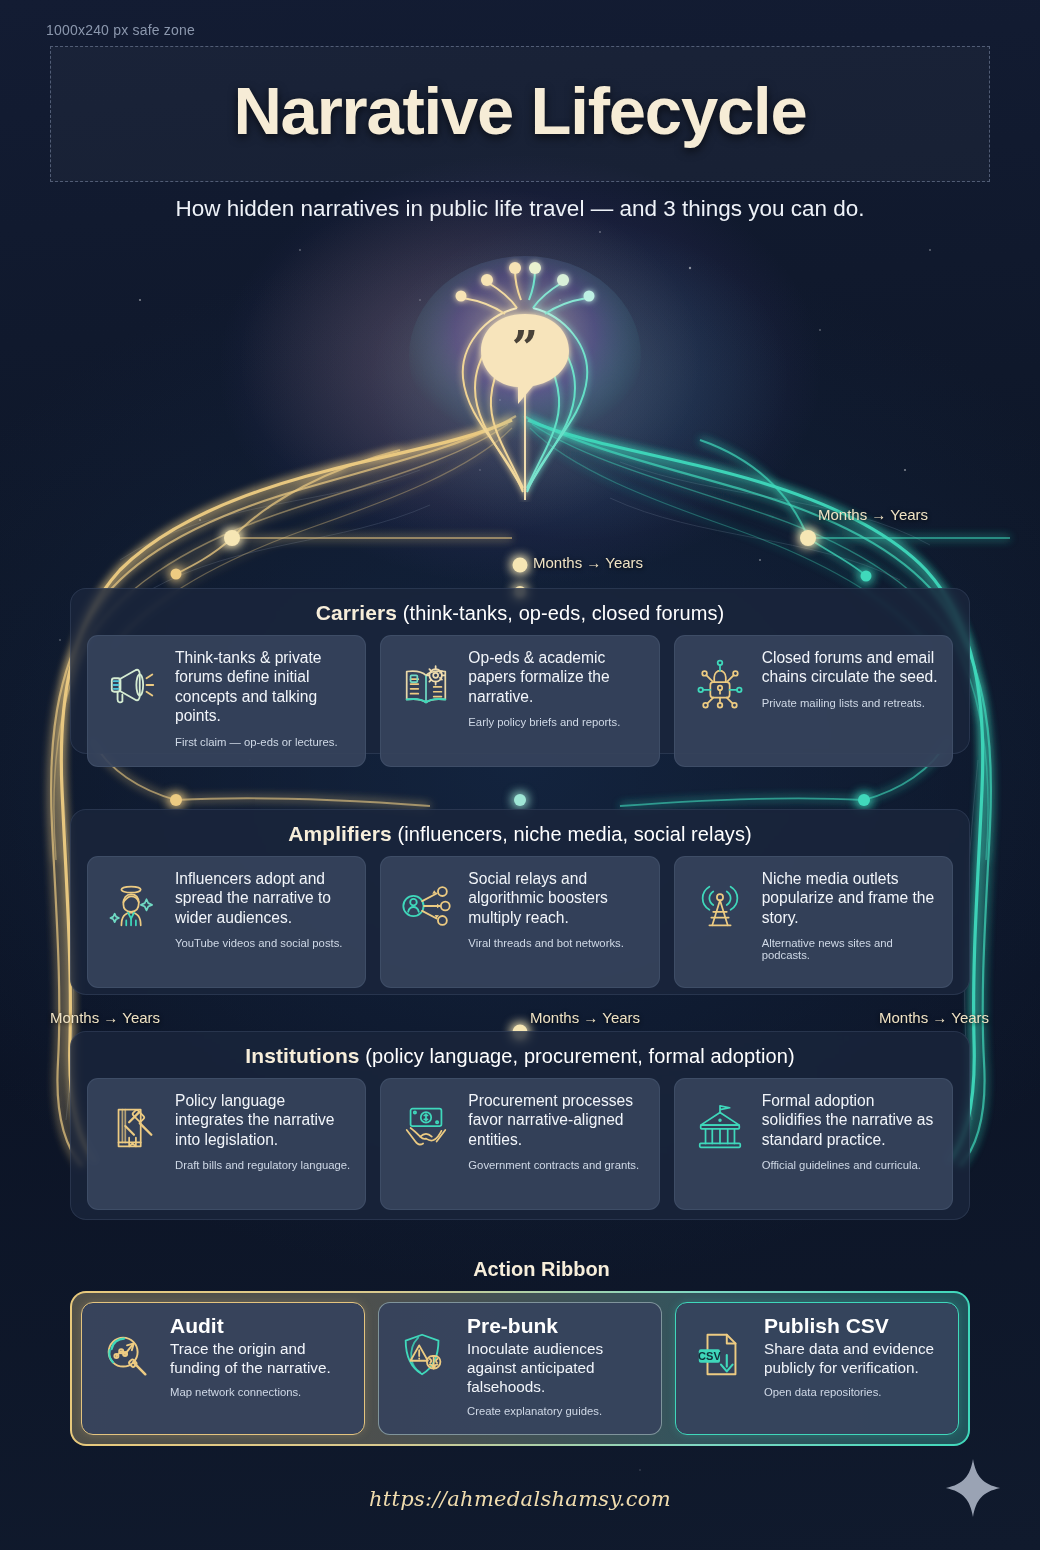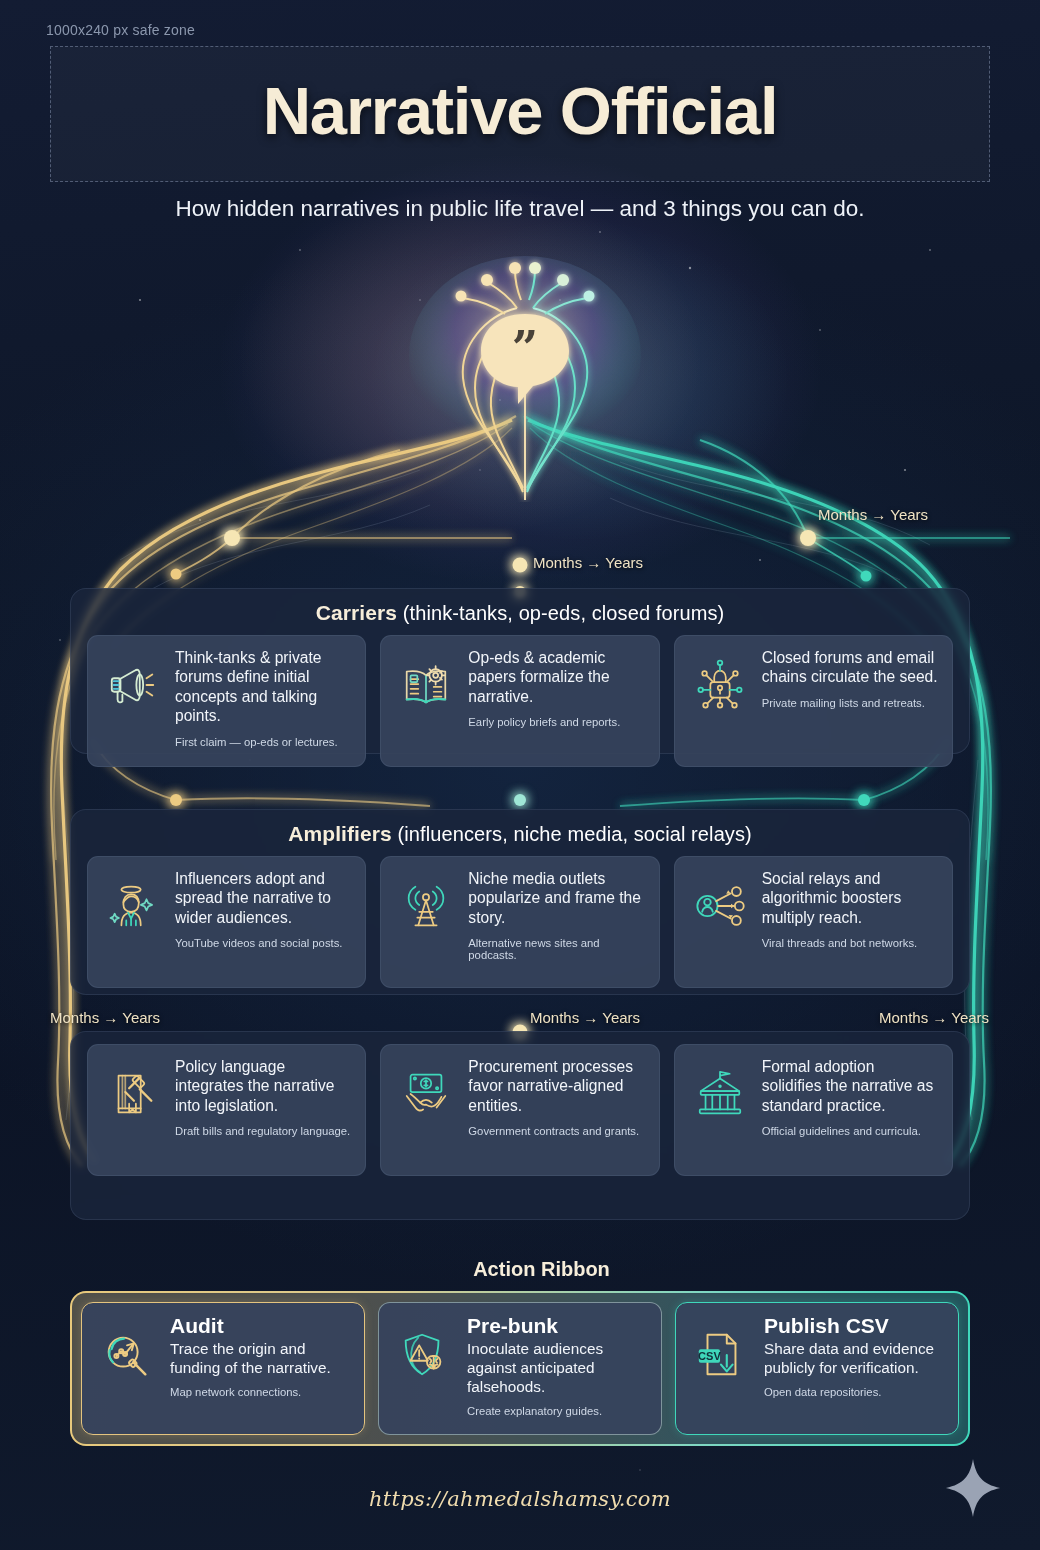--- a/index.html
+++ b/index.html
@@ -300,21 +300,21 @@
     <circle cx="864" cy="800" r="6" fill="#3fd8bb"></circle>
     <circle cx="520" cy="800" r="6" fill="#9fe6d6"></circle>
     <circle cx="520" cy="1032" r="7.5" fill="#f6e6b4"></circle>
   </g>
 </svg>
 
 <div id="content">
 
   <div class="safe-zone-label">1000x240 px safe zone</div>
   <div class="safe-zone-box"></div>
-  <h1 class="title">Narrative Official</h1>
+  <h1 class="title">Narrative Lifecycle</h1>
   <div class="subtitle">How hidden narratives in public life travel — and 3 things you can do.</div>
 
   <svg id="emblem" viewBox="0 0 240 250">
     <defs>
       <radialGradient id="auraG" cx="50%" cy="38%" r="55%">
         <stop offset="0%" stop-color="#ffe9b0" stop-opacity=".55"></stop>
         <stop offset="55%" stop-color="#8a6fd0" stop-opacity=".28"></stop>
         <stop offset="100%" stop-color="#3fd8bb" stop-opacity="0"></stop>
       </radialGradient>
       <linearGradient id="plumeL" x1="0" y1="1" x2="1" y2="0">
@@ -479,40 +479,20 @@
           </svg>
         </div>
         <div class="card-body">
           <div class="card-text">Influencers adopt and spread the narrative to wider audiences.</div>
           <div class="card-sub">YouTube videos and social posts.</div>
         </div>
       </div>
 
       <div class="card">
         <div class="card-icon">
-          <svg viewBox="0 0 56 56" width="54" height="54" fill="none" stroke="#edcb82" stroke-width="1.8" stroke-linecap="round" stroke-linejoin="round">
-            <circle cx="28" cy="19" r="3.2"></circle>
-            <path d="M28 22 L20 48M28 22 L36 48M21 34h14M19 40h18"></path>
-            <path d="M17 48h22"></path>
-            <g stroke="#3fd8bb">
-              <path d="M21 13 C18 15 17 17 17 20 C17 23 18 25 21 27"></path>
-              <path d="M35 13 C38 15 39 17 39 20 C39 23 38 25 35 27"></path>
-              <path d="M17 8 C12 11 10 15 10 20 C10 25 12 29 17 32"></path>
-              <path d="M39 8 C44 11 46 15 46 20 C46 25 44 29 39 32"></path>
-            </g>
-          </svg>
-        </div>
-        <div class="card-body">
-          <div class="card-text">Niche media outlets popularize and frame the story.</div>
-          <div class="card-sub">Alternative news sites and podcasts.</div>
-        </div>
-      </div>
-
-      <div class="card">
-        <div class="card-icon">
           <svg viewBox="0 0 56 56" width="54" height="54" fill="none" stroke="#3fd8bb" stroke-width="1.9" stroke-linecap="round" stroke-linejoin="round">
             <circle cx="15" cy="28" r="10.5"></circle>
             <circle cx="15" cy="24" r="3.4"></circle>
             <path d="M9.5 34 C10.5 30 12.5 29 15 29 C17.5 29 19.5 30 20.5 34"></path>
             <g stroke="#edcb82">
               <circle cx="45" cy="13" r="4.6"></circle>
                 <circle cx="48" cy="28" r="4.6"></circle>
                 <circle cx="45" cy="43" r="4.6"></circle>
               <path d="M24 23 L39 15"></path>
                 <path d="M26 28 L42 28"></path>
@@ -521,24 +501,48 @@
               <path d="M43 28 l-3.6 -2.4 0 4.8 Z" fill="#edcb82" stroke="none"></path>
               <path d="M39 41 l-2 -3.6 4.5 .3 Z" fill="#edcb82" stroke="none"></path>
             </g>
           </svg>
         </div>
         <div class="card-body">
           <div class="card-text">Social relays and algorithmic boosters multiply reach.</div>
           <div class="card-sub">Viral threads and bot networks.</div>
         </div>
       </div>
+
+      <div class="card">
+        <div class="card-icon">
+          <svg viewBox="0 0 56 56" width="54" height="54" fill="none" stroke="#edcb82" stroke-width="1.8" stroke-linecap="round" stroke-linejoin="round">
+            <circle cx="28" cy="19" r="3.2"></circle>
+            <path d="M28 22 L20 48M28 22 L36 48M21 34h14M19 40h18"></path>
+            <path d="M17 48h22"></path>
+            <g stroke="#3fd8bb">
+              <path d="M21 13 C18 15 17 17 17 20 C17 23 18 25 21 27"></path>
+              <path d="M35 13 C38 15 39 17 39 20 C39 23 38 25 35 27"></path>
+              <path d="M17 8 C12 11 10 15 10 20 C10 25 12 29 17 32"></path>
+              <path d="M39 8 C44 11 46 15 46 20 C46 25 44 29 39 32"></path>
+            </g>
+          </svg>
+        </div>
+        <div class="card-body">
+          <div class="card-text">Niche media outlets popularize and frame the story.</div>
+          <div class="card-sub">Alternative news sites and podcasts.</div>
+        </div>
+      </div>
     </div>
   </section>
 
   <section class="stage stage-institutions">
+    <div class="stage-heading">
+      <span class="stage-name">Institutions</span>
+      <span>(policy language, procurement, formal adoption)</span>
+    </div>
     <div class="card-row">
       <div class="card">
         <div class="card-icon">
           <svg viewBox="0 0 56 56" width="54" height="54" fill="none" stroke="#edcb82" stroke-width="1.8" stroke-linecap="round" stroke-linejoin="round">
             <path d="M13 9 L36 9 L36 43 L13 43 Z"></path>
             <path d="M13 43 L13 47 L36 47 L36 43"></path>
             <path d="M17 9 L17 43M20 9 L20 43" opacity=".7"></path>
             <path d="M24 38 L24 47 L27.5 44 L31 47 L31 38"></path>
             <g transform="translate(2,0)">
               <path d="M22 22 L33 11" stroke-width="2.4"></path>

